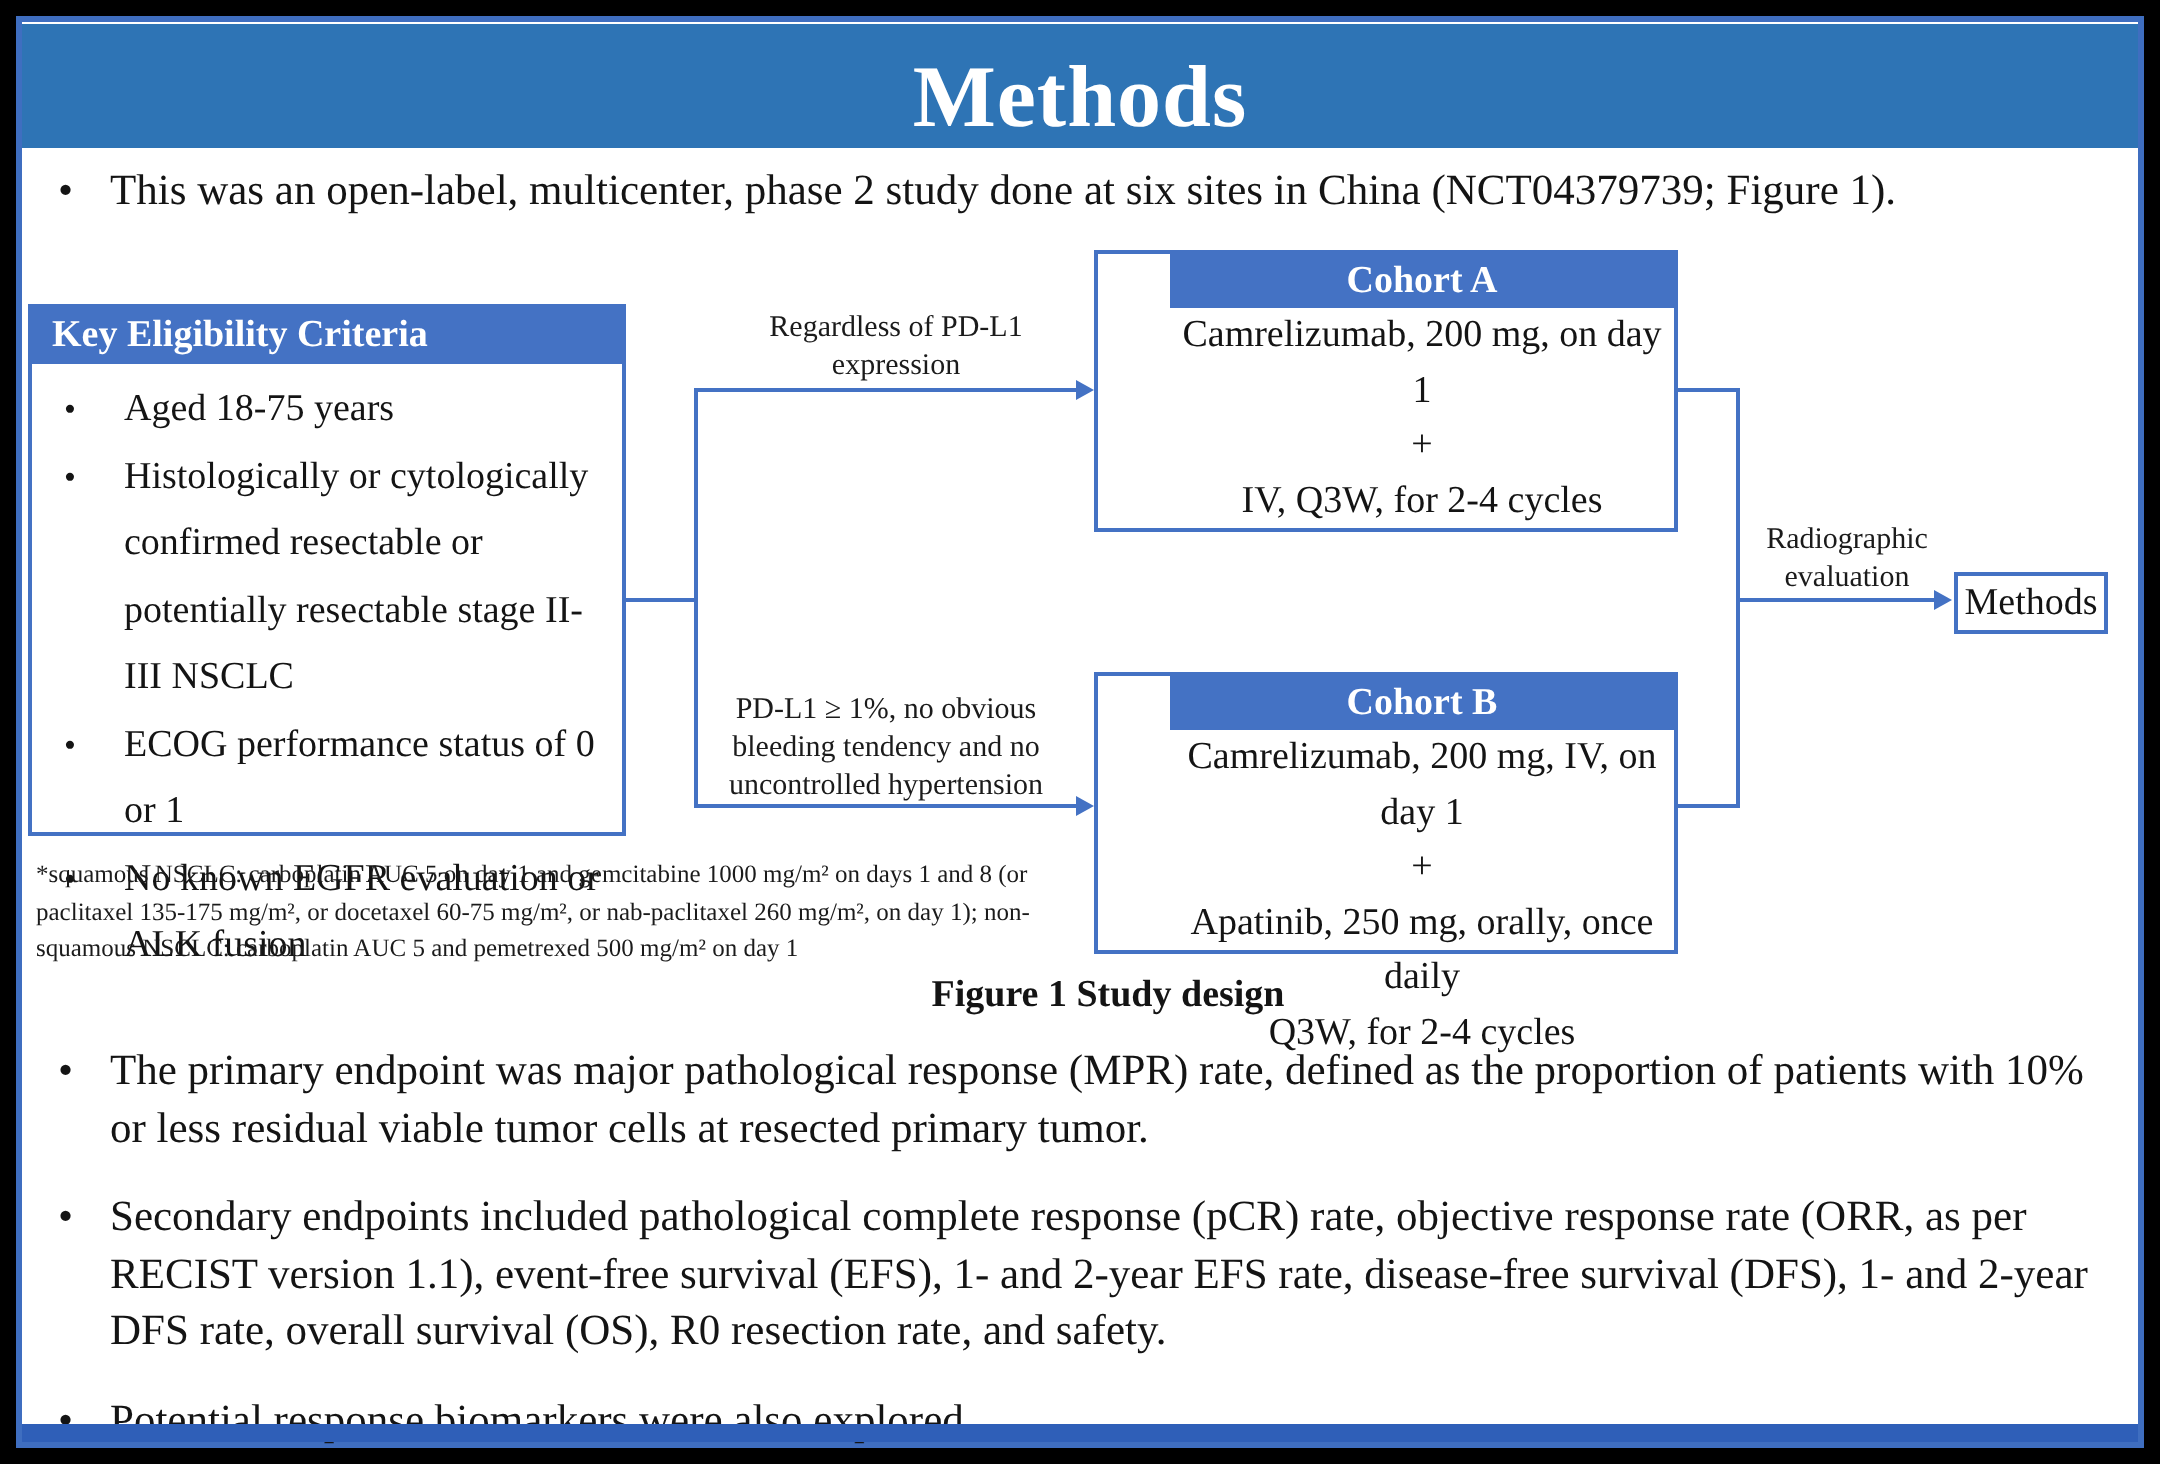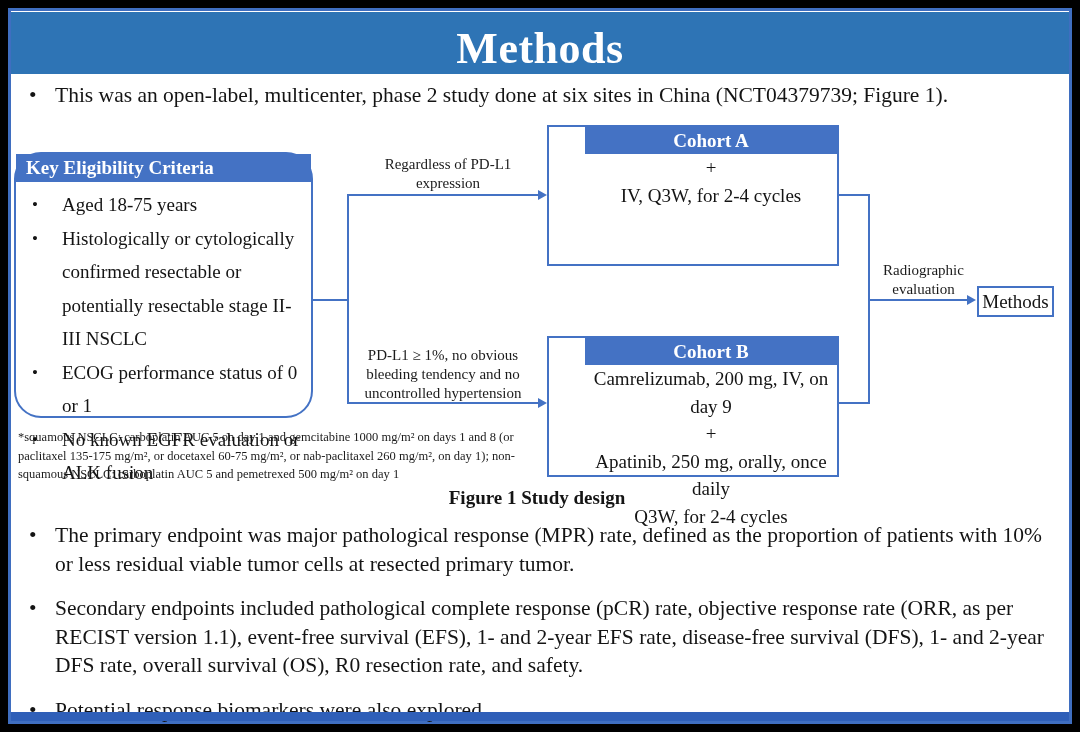--- a/index.html
+++ b/index.html
@@ -26,21 +26,21 @@
   }
   .intro{position:absolute;left:8px;top:70px;right:8px;}
 
   
   .figure{position:absolute;left:0;top:0;width:100%;height:100%;pointer-events:none;}
   .fbox{position:absolute;box-sizing:border-box;background:#fff;border:2px solid var(--connector,#4472C4);}
   .fbox .hd{
     background:var(--box-header,#4472C4);color:#fff;font-weight:bold;
     font-size:19px;
   }
-  .elig{left:3px;top:141px;width:299px;height:266px;border-radius:27px;}
+  .elig{left:3px;top:141px;width:299px;height:266px;}
   .elig .hd{height:28px;line-height:28px;padding-left:10px;}
   .elig-body{padding:6px 6px 0 0;}
   .elig-item{position:relative;padding-left:46px;font-size:19px;line-height:33.5px;}
   .elig-item::before{content:"\2022";position:absolute;left:16px;top:0;font-size:17px;}
   .cohort{width:292px;height:141px;text-align:center;padding-left:36px;}
   .cohort-a{left:536px;top:114px;}
   .cohort-b{left:536px;top:325px;}
   .cohort .hd{height:27px;line-height:27px;text-align:center;}
   .cohort .ln{font-size:19px;line-height:27.5px;}
   .surgery{
@@ -58,21 +58,21 @@
     position:absolute;width:0;height:0;
     border-top:5px solid transparent;border-bottom:5px solid transparent;
     border-left:9px solid var(--connector,#4472C4);
   }
   .footnote{
     position:absolute;left:7px;top:417px;width:540px;
     font-size:12.5px;line-height:18.5px;color:#1b1b1b;
   }
   .caption{
     position:absolute;left:0;top:476px;width:1052px;text-align:center;
-    font-size:19px;font-weight:bold;
+    font-size:19px;font-weight:bold;padding-left:17px;
   }
   
   .bottom{position:absolute;left:8px;top:510px;right:6px;}
   .bottom .bullet-row{margin-bottom:16px;}
   .footer-bar{
     position:absolute;left:0;right:0;bottom:0;height:9px;
     background:var(--footer-bar,#2F5FB8);
   }
 </style>
 </head>
@@ -108,27 +108,28 @@
     <div class="cline" style="left:336px;top:391px;width:192px;height:2px;"></div>
     <div class="arrow" style="left:527px;top:387px;"></div>
     <div class="cline" style="left:828px;top:183px;width:31px;height:2px;"></div>
     <div class="cline" style="left:828px;top:391px;width:31px;height:2px;"></div>
     <div class="cline" style="left:857px;top:183px;width:2px;height:210px;"></div>
     <div class="cline" style="left:857px;top:288px;width:100px;height:2px;"></div>
     <div class="arrow" style="left:956px;top:284px;"></div>
 
     <div class="fbox cohort cohort-a">
       <div class="hd">Cohort A</div>
+      <div class="ln">Camrelizumab, 200 mg, on day 1</div>
       <div class="ln">+</div>
       <div class="ln">IV, Q3W, for 2-4 cycles</div>
     </div>
 
     <div class="fbox cohort cohort-b">
       <div class="hd">Cohort B</div>
-      <div class="ln">Camrelizumab, 200 mg, IV, on day 9</div>
+      <div class="ln">Camrelizumab, 200 mg, IV, on day 1</div>
       <div class="ln">+</div>
       <div class="ln">Apatinib, 250 mg, orally, once daily</div>
       <div class="ln">Q3W, for 2-4 cycles</div>
     </div>
 
     <div class="flabel lbl-radio">Radiographic evaluation</div>
     <div class="fbox surgery">
       <span>Methods</span>
     </div>
 

